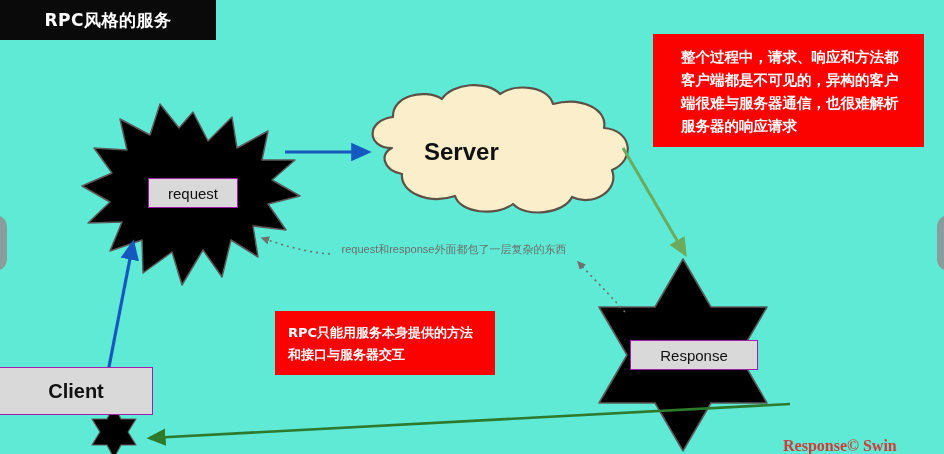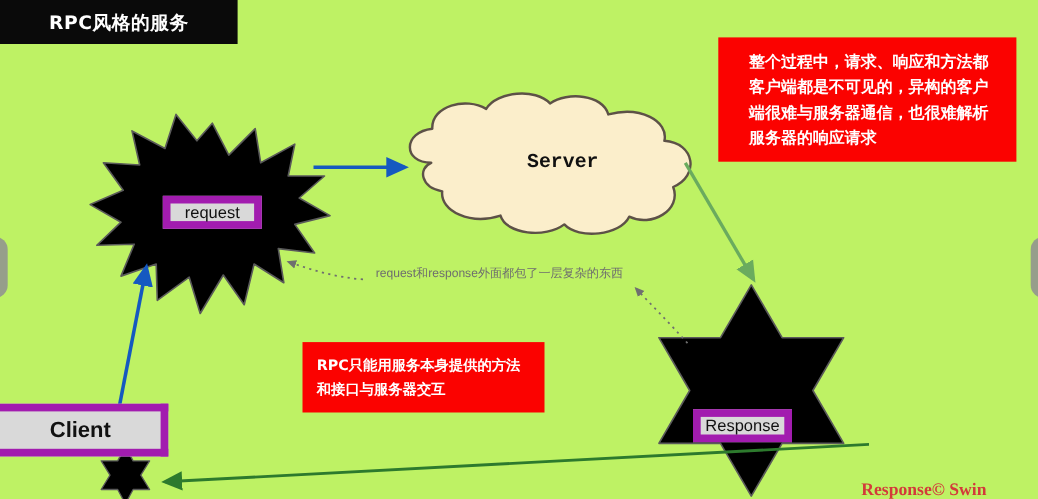--- a/index.html
+++ b/index.html
@@ -4,21 +4,21 @@
 <style>
   html, body {
     margin: 0;
     padding: 0;
     background: #ffffff;
   }
   #stage {
     position: relative;
     width: 944px;
     height: 454px;
-    background: #bef264;
+    background: #5eead4;
     overflow: hidden;
     font-family: "Liberation Sans", "DejaVu Sans", sans-serif;
   }
 
   
   #title-banner {
     position: absolute;
     left: 0;
     top: 0;
     width: 216px;
@@ -42,63 +42,62 @@
     left: 0;
     top: 0;
     width: 944px;
     height: 454px;
   }
 
   
   .node-label {
     position: absolute;
     background: #d9d9d9;
-    border: 7px solid #a21caf;
+    border: 1px solid #a21caf;
     box-sizing: border-box;
     display: flex;
     align-items: center;
     justify-content: center;
     color: #111111;
     font-family: "Liberation Sans", "DejaVu Sans", sans-serif;
   }
   #request-label {
     left: 148px;
     top: 178px;
     width: 90px;
     height: 30px;
     font-size: 15px;
   }
   #response-label {
     left: 630px;
     top: 340px;
-    width: 90px;
+    width: 128px;
     height: 30px;
     font-size: 15px;
-    margin-top: 32px;
   }
   #client-label {
     left: 0px;
     top: 367px;
     width: 153px;
     height: 48px;
     font-size: 20px;
     font-weight: bold;
     border-left: none;
   }
 
   .server-text {
     position: absolute;
     left: 424px;
     top: 138px;
     width: 120px;
-    text-align: right;
-    font-size: 18px;
+    text-align: left;
+    font-size: 24px;
     font-weight: bold;
     color: #111111;
-    font-family: Liberation Mono, monospace;
+    font-family: Liberation Sans, sans-serif;
   }
 
   
   .callout-red {
     position: absolute;
     background: #fb0200;
     color: #ffffff;
     font-weight: bold;
     font-family: "DejaVu Sans", "Liberation Sans", sans-serif;
     box-sizing: border-box;

